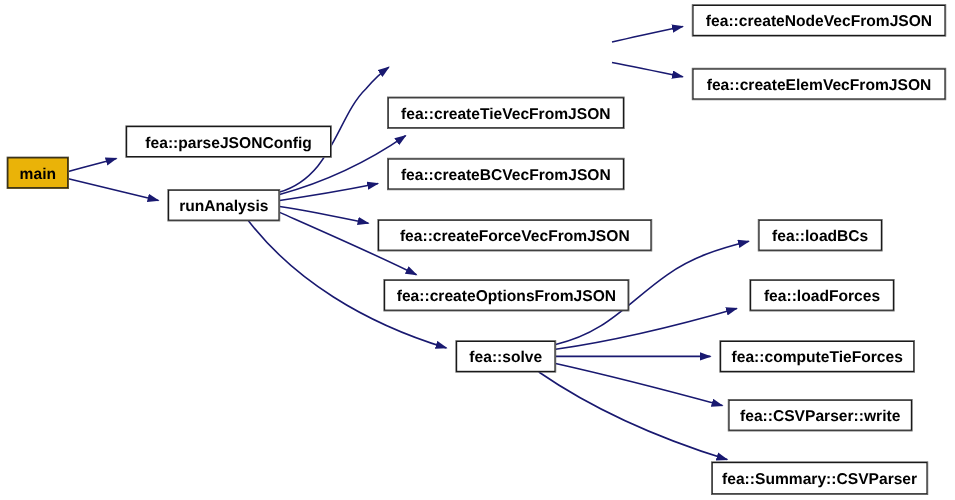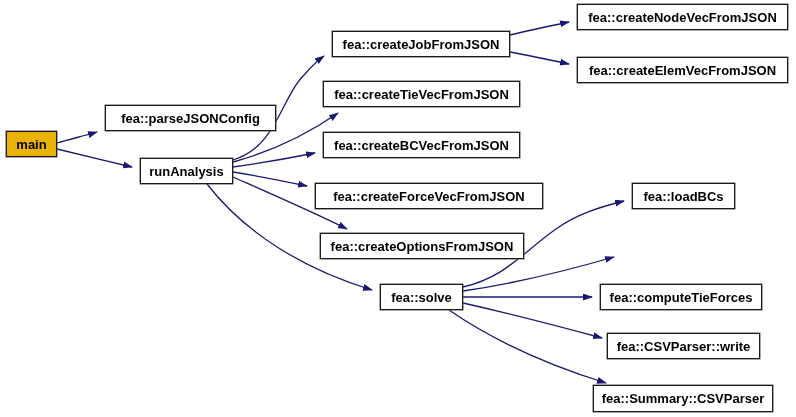--- a/index.html
+++ b/index.html
@@ -72,38 +72,38 @@
       <path d="M 449,310 C 494,341 548,365 606,383" marker-end="url(#arrow)"></path>
     </g>
   </svg>
 
   <div class="node highlight n-main">main</div>
 
   <div class="node n-parseJSONConfig">fea::parseJSONConfig</div>
 
   <div class="node n-runAnalysis">runAnalysis</div>
 
-  <div class="node n-createJobFromJSON">fea::createJobFromJSON</div>
 
   <div class="node n-createNodeVecFromJSON">fea::createNodeVecFromJSON</div>
 
   <div class="node n-createElemVecFromJSON">fea::createElemVecFromJSON</div>
 
   <div class="node n-createTieVecFromJSON">fea::createTieVecFromJSON</div>
 
   <div class="node n-createBCVecFromJSON">fea::createBCVecFromJSON</div>
 
   <div class="node n-createForceVecFromJSON">fea::createForceVecFromJSON</div>
 
   <div class="node n-createOptionsFromJSON">fea::createOptionsFromJSON</div>
 
   <div class="node n-solve">fea::solve</div>
 
   <div class="node n-loadBCs">fea::loadBCs</div>
 
+  <div class="node n-loadForces">fea::loadForces</div>
 
   <div class="node n-computeTieForces">fea::computeTieForces</div>
 
   <div class="node n-CSVParserWrite">fea::CSVParser::write</div>
 
   <div class="node n-SummaryFullReport">fea::Summary::CSVParser</div>
 
 </div>
 
 </body></html>

